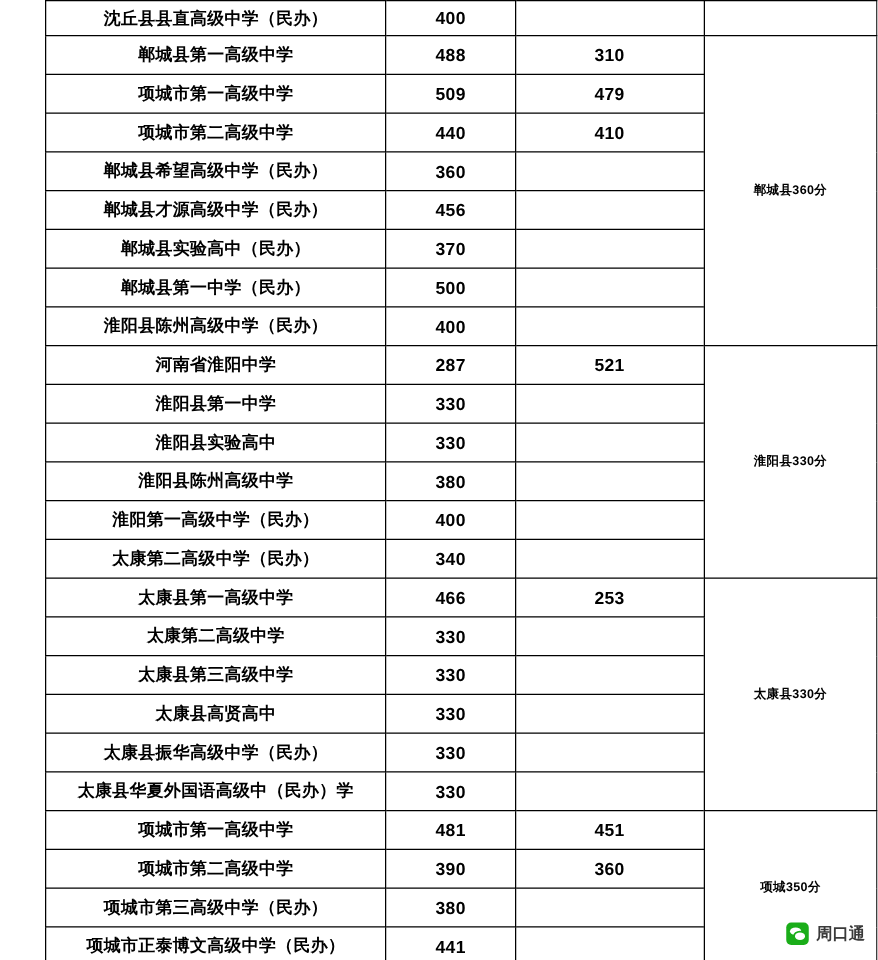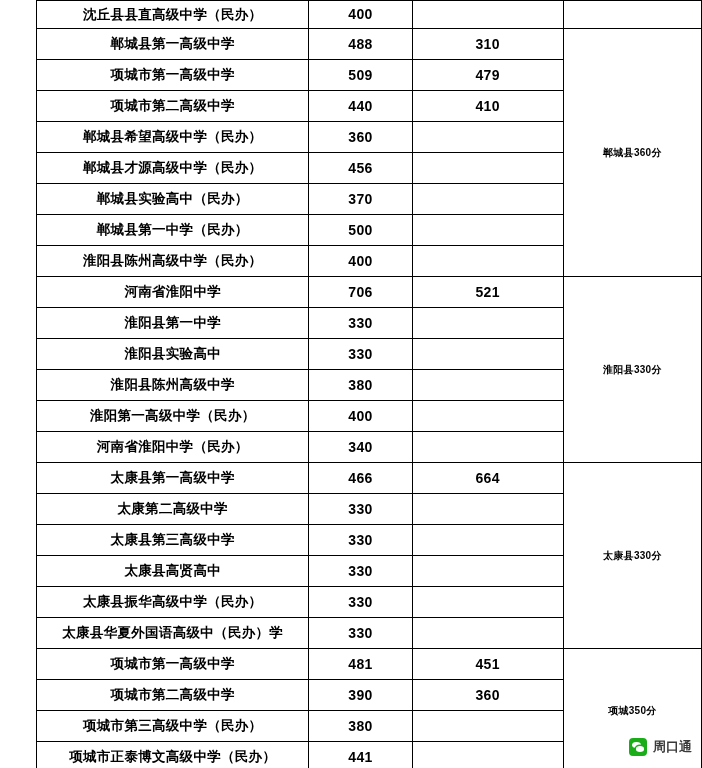--- a/index.html
+++ b/index.html
@@ -154,21 +154,21 @@
         <td class="num blank"></td>
       </tr>
       <tr>
         <td class="school">淮阳县陈州高级中学（民办）</td>
         <td class="num">400</td>
         <td class="num blank"></td>
       </tr>
 
       <tr>
         <td class="school">河南省淮阳中学</td>
-        <td class="num">706</td>
+        <td class="num">287</td>
         <td class="num">521</td>
         <td class="group" rowspan="6">淮阳县330分</td>
       </tr>
       <tr>
         <td class="school">淮阳县第一中学</td>
         <td class="num">330</td>
         <td class="num blank"></td>
       </tr>
       <tr>
         <td class="school">淮阳县实验高中</td>
@@ -179,29 +179,29 @@
         <td class="school">淮阳县陈州高级中学</td>
         <td class="num">380</td>
         <td class="num blank"></td>
       </tr>
       <tr>
         <td class="school">淮阳第一高级中学（民办）</td>
         <td class="num">400</td>
         <td class="num blank"></td>
       </tr>
       <tr>
-        <td class="school">河南省淮阳中学（民办）</td>
+        <td class="school">太康第二高级中学（民办）</td>
         <td class="num">340</td>
         <td class="num blank"></td>
       </tr>
 
       <tr>
         <td class="school">太康县第一高级中学</td>
         <td class="num">466</td>
-        <td class="num">664</td>
+        <td class="num">253</td>
         <td class="group" rowspan="6">太康县330分</td>
       </tr>
       <tr>
         <td class="school">太康第二高级中学</td>
         <td class="num">330</td>
         <td class="num blank"></td>
       </tr>
       <tr>
         <td class="school">太康县第三高级中学</td>
         <td class="num">330</td>

